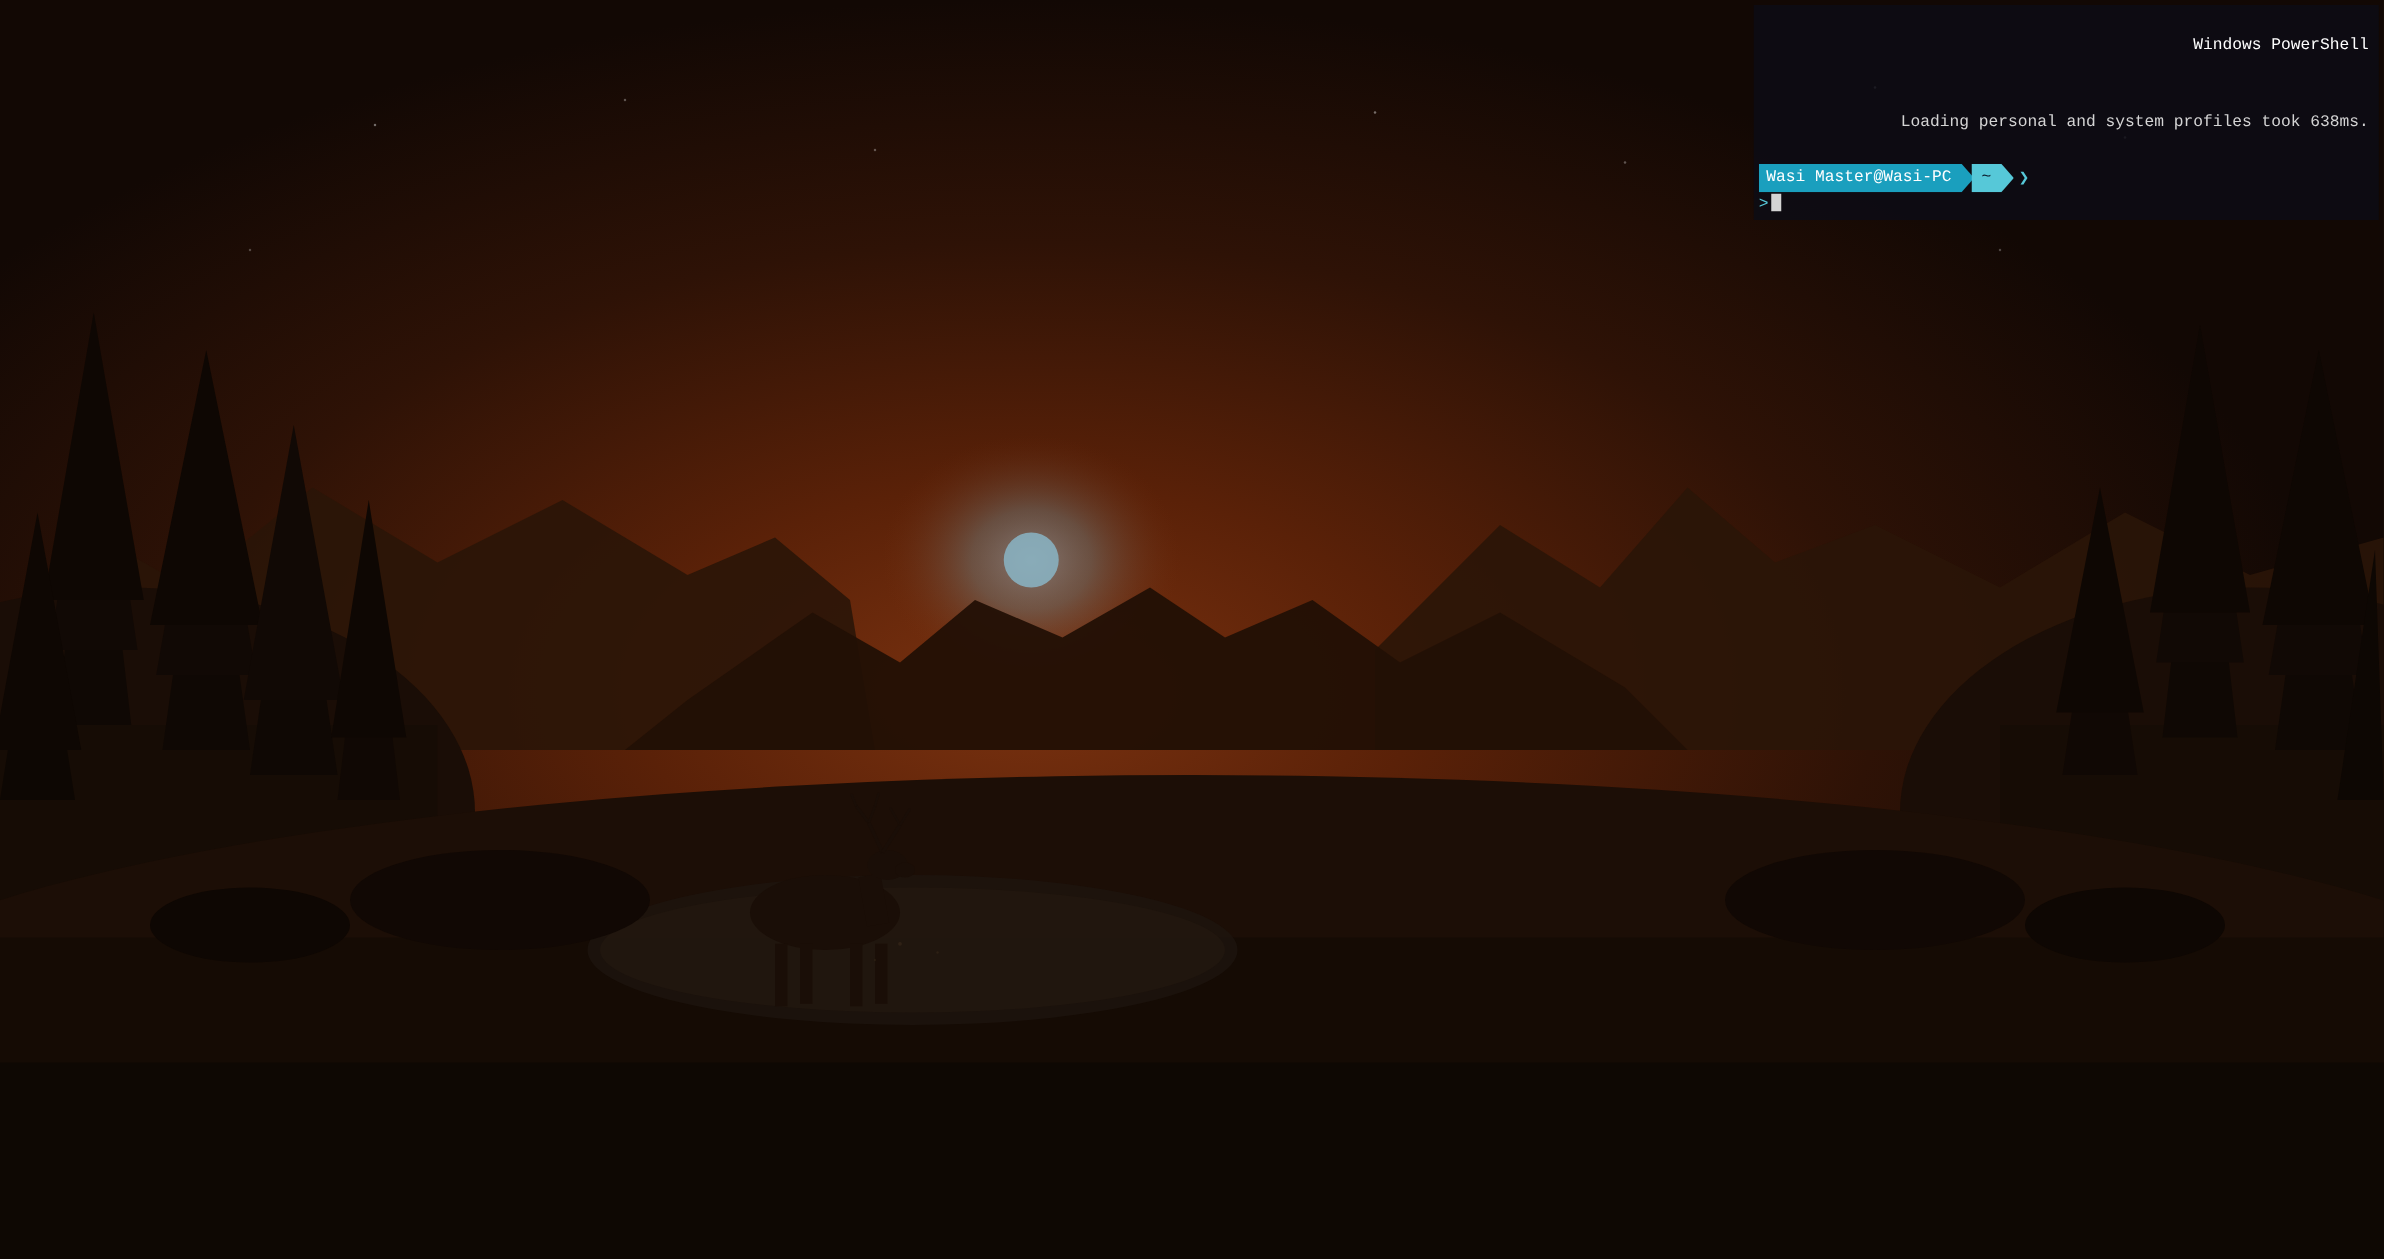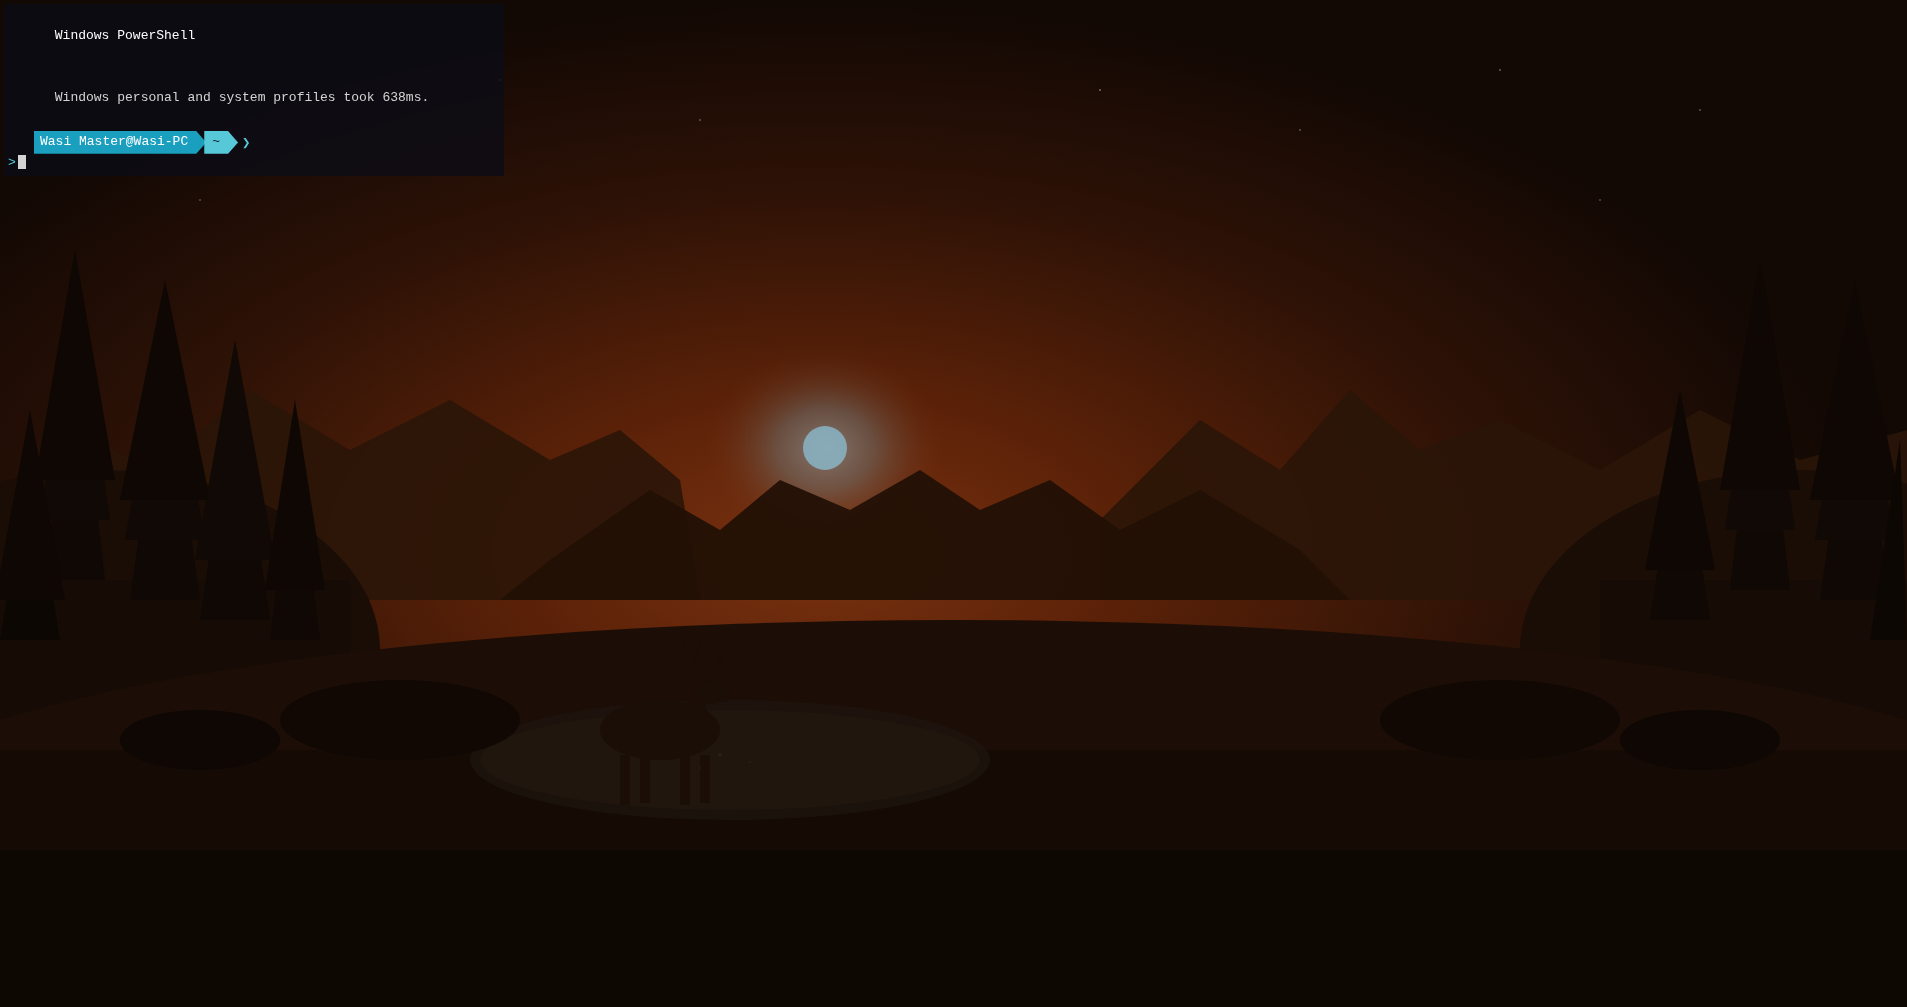--- a/index.html
+++ b/index.html
@@ -15,34 +15,34 @@
 
     
     .terminal {
       position: absolute;
       top: 0;
       left: 0;
       width: 100%;
       height: 100%;
       z-index: 10;
       padding: 4px 4px;
+      text-align: right;
     }
 
     .terminal-text {
       color: #d4d4d4;
       font-size: 13px;
       line-height: 1.45;
       white-space: pre;
     }
 
     .prompt-line {
       display: flex;
       align-items: center;
       margin-top: 2px;
-      margin-left: 26px;
     }
 
     .cursor-line {
       display: flex;
       align-items: center;
       margin-top: 1px;
     }
 
     @keyframes blink {
       0%, 100% { opacity: 1; }
@@ -177,21 +177,21 @@
   <circle cx="700" cy="768" r="1" fill="#3a2a1a" opacity="0.4"></circle>
 </svg>
 
 <div class="terminal">
   
   <div style="background: rgba(12,12,22,0.82); display:inline-block; padding: 4px 8px 6px 4px; min-width: 500px;">
     <div class="terminal-text">
       <span style="color:#ffffff;">Windows PowerShell</span>
     </div>
     <div class="terminal-text" style="margin-top:6px;">
-      <span style="color:#d4d4d4;">Windows personal and system profiles took 638ms.</span>
+      <span style="color:#d4d4d4;">Loading personal and system profiles took 638ms.</span>
     </div>
 
     
     <div class="prompt-line" style="margin-top:4px;">
       <span style="
         display: inline-block;
         background: #1a9fbe;
         color: #ffffff;
         font-family: 'Courier New', monospace;
         font-size: 13px;

